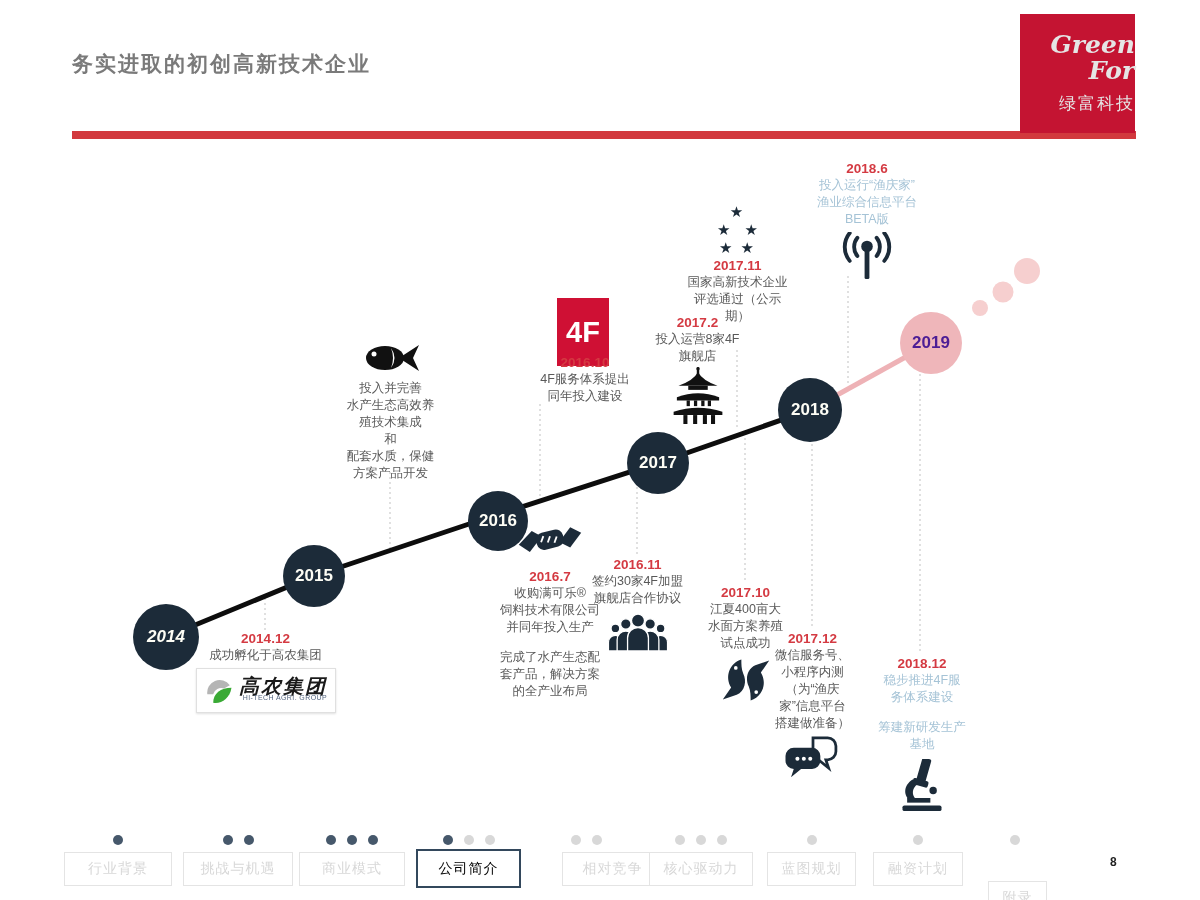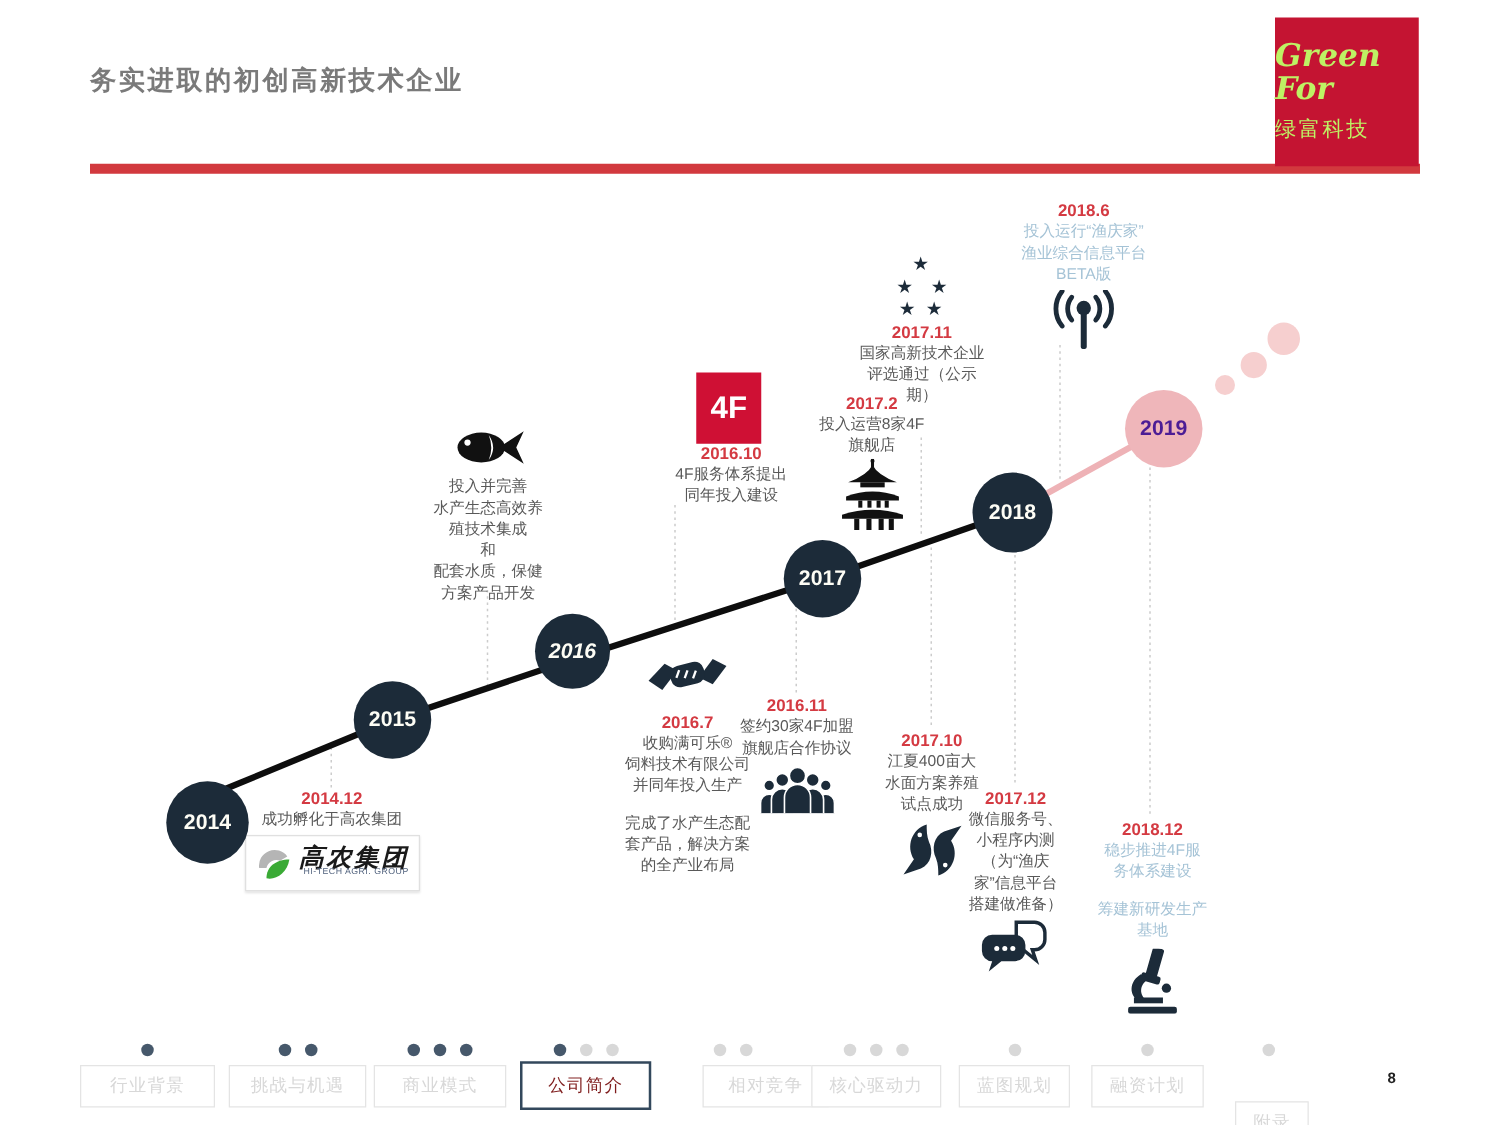--- a/index.html
+++ b/index.html
@@ -2,55 +2,55 @@
 <html><head>
 <meta charset="utf-8">
 <style>
   html,body{margin:0;padding:0;background:#fff;}
   body{font-family:"Liberation Sans","DejaVu Sans",sans-serif;}
   .canvas{position:relative;width:1200px;height:900px;background:#fff;overflow:hidden;}
 
   
   .title{position:absolute;left:72px;top:50px;font-size:21px;font-weight:bold;color:#7a7a7a;letter-spacing:2px;}
   .rule{position:absolute;left:72px;top:131px;width:1064px;height:8px;background:#d2393e;}
-  .logo{position:absolute;left:1020px;top:14px;width:115px;height:119px;background:#c41432;color:#bef264;
-        display:flex;flex-direction:column;align-items:flex-start;justify-content:center;z-index:6;}
+  .logo{position:absolute;left:1020px;top:14px;width:115px;height:119px;background:#c41432;color:#e5e5e5;
+        display:flex;flex-direction:column;align-items:flex-end;justify-content:center;z-index:6;}
   .logo .script{font-family:"DejaVu Serif",serif;font-style:italic;font-weight:bold;font-size:25px;line-height:1.05;}
   .logo .cn{margin-top:8px;font-size:17px;letter-spacing:2px;font-family:"DejaVu Serif",serif;}
 
   
   .tl-svg{position:absolute;left:0;top:0;width:1200px;height:900px;z-index:1;}
 
   
   .yr{position:absolute;border-radius:50%;background:#1c2b39;color:#fdfdf5;display:flex;align-items:center;
       justify-content:center;font-weight:bold;font-size:17px;z-index:3;}
   .yr.pink{background:#efb6ba;color:#4c1d95;}
 
   
   .ms{position:absolute;text-align:center;z-index:2;}
   .ms .date{font-size:13.5px;font-weight:bold;color:#d43a42;line-height:17px;}
   .ms .ln{font-size:12.5px;color:#595959;line-height:17px;white-space:nowrap;}
   .ms .lnb{font-size:12.5px;color:#a5c3d6;line-height:17px;white-space:nowrap;}
   .ms .spacer{height:13px;}
   .icon{display:inline-block;line-height:0;}
   .stars{line-height:18px;font-size:15px;color:#1c2b39;letter-spacing:2px;}
   .stars .r2{letter-spacing:14px;text-indent:14px;}
-  .badge4f{position:absolute;left:557px;top:298px;width:52px;height:57px;background:#cf1034;color:#fff;
-           display:flex;align-items:center;justify-content:center;font-size:25px;font-weight:bold;z-index:2;}
+  .badge4f{position:absolute;left:557px;top:298px;width:52px;height:68px;background:#cf1034;color:#fff;
+           display:flex;align-items:center;justify-content:center;font-size:29px;font-weight:bold;z-index:2;}
 
   
   .plogo{margin:4px auto 0;width:138px;height:43px;background:#fff;border:1px solid #e0e0e0;box-shadow:0 1px 2px rgba(0,0,0,.12);
          display:flex;align-items:center;justify-content:center;gap:5px;}
   .plogo .cn{font-family:"DejaVu Serif",serif;font-style:italic;font-weight:bold;font-size:20px;color:#1a1a1a;letter-spacing:2px;line-height:15px;}
   .plogo .en{font-size:7px;color:#53647f;letter-spacing:.4px;line-height:8px;text-align:right;}
 
   
   .tab{position:absolute;top:852px;height:34px;border:1px solid #e4e4e4;background:#fff;color:#d8d8d8;
        display:flex;align-items:center;justify-content:center;font-size:14px;letter-spacing:1px;box-sizing:border-box;cursor:pointer;}
-  .tab.active{border:2px solid #33485c;color:#7f1d1d;top:849px;height:39px;}
+  .tab.active{border:2px solid #33485c;color:#000000;top:849px;height:39px;}
   .dots{position:absolute;top:835px;height:10px;display:flex;gap:11px;align-items:center;justify-content:center;}
   .dot{width:10px;height:10px;border-radius:50%;display:inline-block;}
   .dot.dark{background:#46586b;}
   .dot.light{background:#d8d8d8;}
   .pageno{position:absolute;left:1110px;top:855px;font-size:12px;font-weight:bold;color:#222;}
 </style>
 </head>
 <body>
 
 <div class="canvas">
@@ -77,27 +77,27 @@
     </g>
     <polyline points="166,637 314,576 478,521 658,463 810,410" fill="none" stroke="#0d0d0d" stroke-width="5"></polyline>
     <line x1="810" y1="410" x2="931" y2="343" stroke="#eeb2b6" stroke-width="5"></line>
     <g fill="#f6cfcf">
       <circle cx="980" cy="308" r="8"></circle>
       <circle cx="1003" cy="292" r="10.5"></circle>
       <circle cx="1027" cy="271" r="13"></circle>
     </g>
   </svg>
 
-  <div class="yr" style="left:133px;top:625px;width:66px;height:66px;">
+  <div class="yr" style="left:133px;top:604px;width:66px;height:66px;font-style:italic;">
       <span>2014</span>
     </div>
   <div class="yr" style="left:283px;top:545px;width:62px;height:62px;">
       <span>2015</span>
     </div>
-  <div class="yr" style="left:428px;top:491px;width:60px;height:60px;font-style:italic;">
+  <div class="yr" style="left:468px;top:491px;width:60px;height:60px;">
       <span>2016</span>
     </div>
   <div class="yr" style="left:627px;top:432px;width:62px;height:62px;">
       <span>2017</span>
     </div>
   <div class="yr" style="left:778px;top:378px;width:64px;height:64px;">
       <span>2018</span>
     </div>
   <div class="yr pink" style="left:900px;top:312px;width:62px;height:62px;">
       <span>2019</span>

